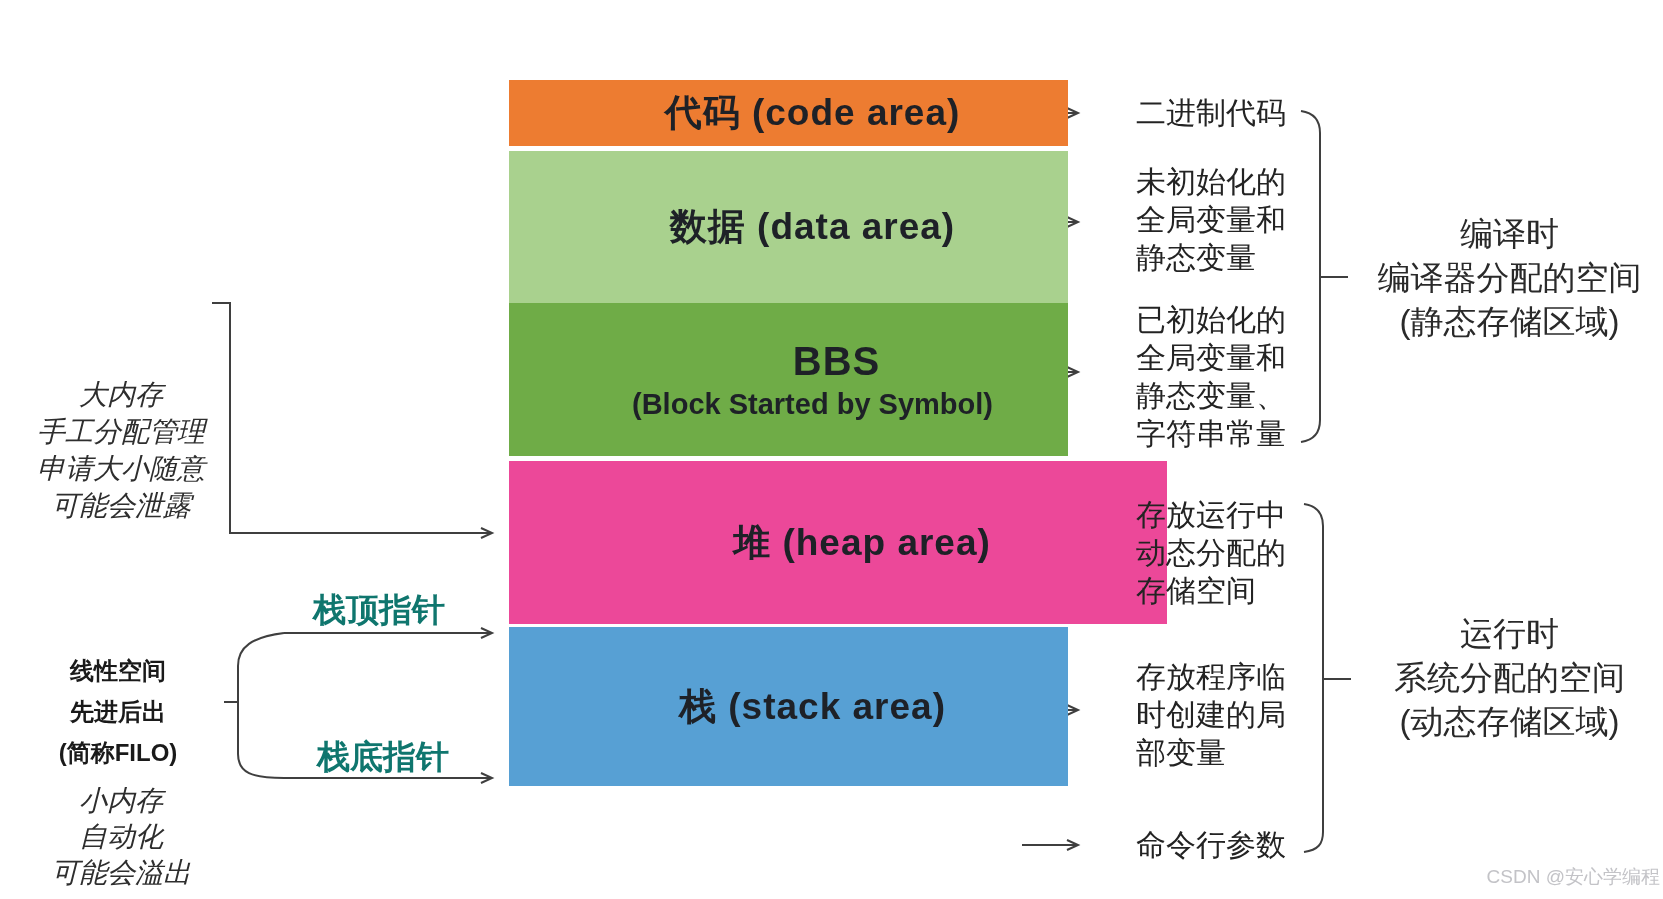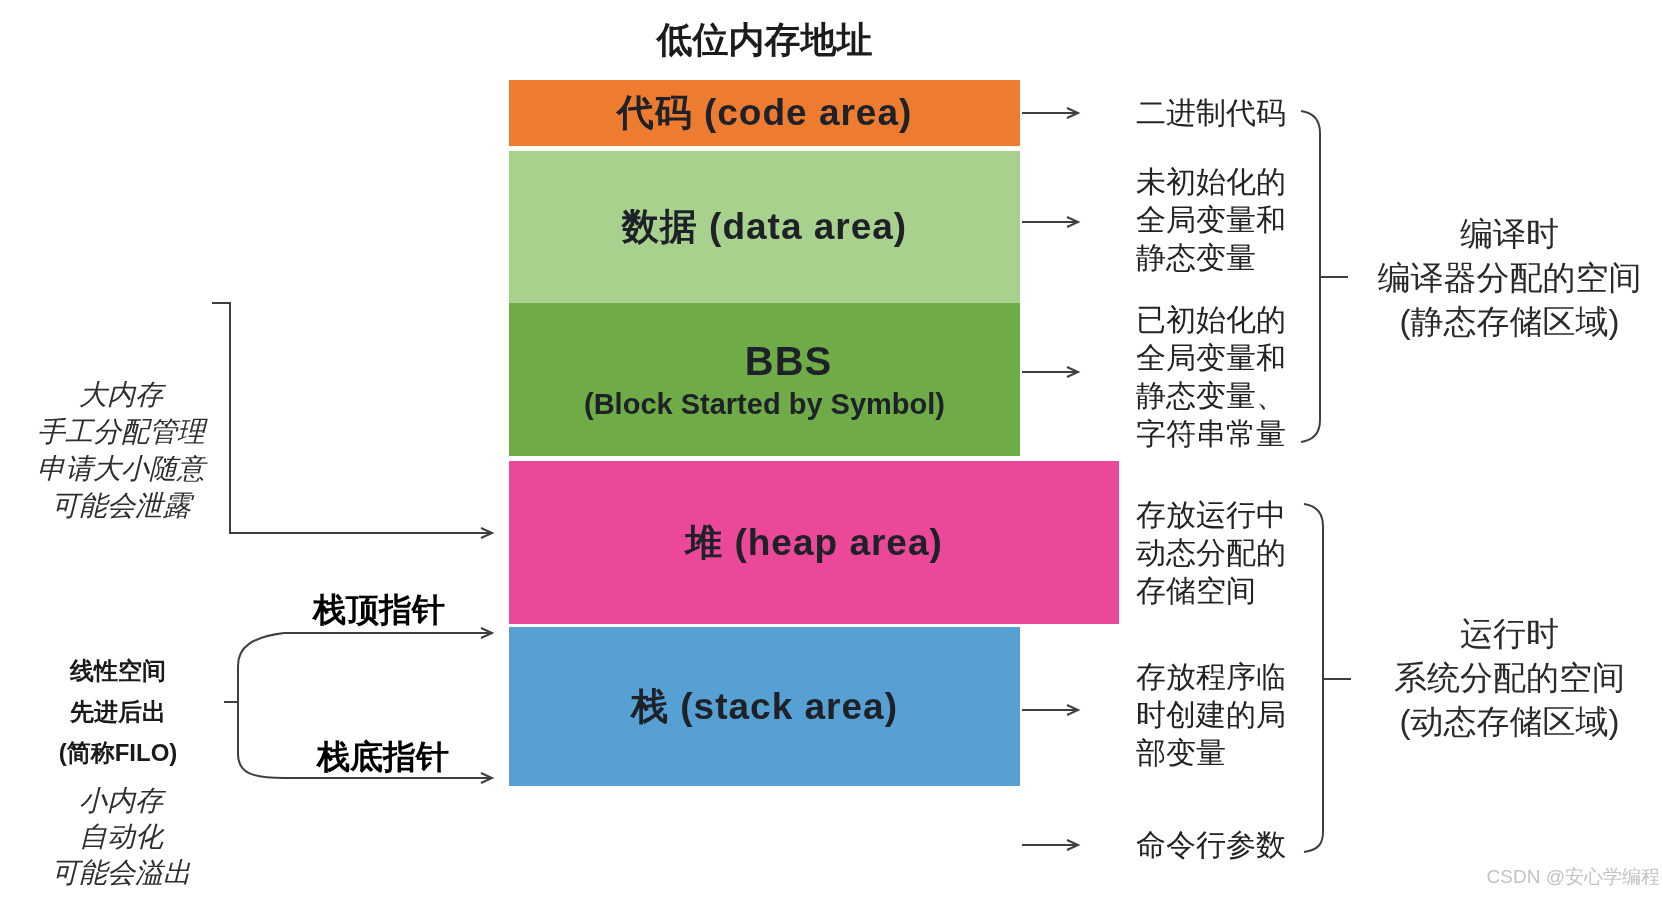--- a/index.html
+++ b/index.html
@@ -5,32 +5,32 @@
   html,body{margin:0;padding:0;background:#ffffff;}
   #canvas{
     position:relative;width:1663px;height:899px;background:#ffffff;
     font-family:"Liberation Sans",sans-serif;overflow:hidden;
   }
   .abs{position:absolute;}
   svg.overlay{position:absolute;left:0;top:0;z-index:1;}
   .txt{z-index:2;}
   .block{
     display:flex;flex-direction:column;align-items:center;justify-content:center;
-    text-align:center;z-index:2;
+    text-align:center;z-index:2;padding-left:48px;
   }
   .block-label{font-weight:bold;font-size:37px;color:#1e2127;letter-spacing:1px;}
   .block-sublabel{font-weight:bold;font-size:29px;color:#1e2127;margin-top:4px;}
   .diagram-title{font-weight:bold;font-size:36px;color:#1c1c1c;text-align:center;}
   .r-annot{font-size:30px;line-height:38px;color:#232323;white-space:pre-line;margin-left:44px;}
   .group-label{font-size:33px;line-height:44px;color:#2a2a2a;text-align:center;white-space:pre-line;}
   .left-title{font-size:33px;font-weight:bold;color:#1a1a1a;text-align:right;}
   .left-title-multi{font-size:24px;font-weight:bold;color:#1a1a1a;line-height:41px;text-align:center;white-space:pre-line;margin-top:24px;}
   .hand{font-family:"DejaVu Serif",serif;font-style:italic;font-size:28px;line-height:37px;
         color:#2e2e2e;white-space:pre-line;text-align:center;}
-  .pointer-label{font-size:33px;font-weight:bold;color:#000000;}
+  .pointer-label{font-size:33px;font-weight:bold;color:#0f766e;}
   .watermark{font-size:19px;color:#c3c3c7;text-align:right;}
 </style>
 </head>
 <body>
 
 <div id="canvas">
 
   <svg class="overlay" width="1663" height="899" viewBox="0 0 1663 899">
     <defs>
       <marker id="ah" markerUnits="userSpaceOnUse" markerWidth="18" markerHeight="18" refX="14" refY="8" orient="auto">
@@ -52,21 +52,20 @@
       <path d="M284,778 H492" marker-end="url(#ah)"></path>
 
       <path d="M284,633 C252,637 238,647 238,666 L238,754 C238,773 252,778 284,778 M224,702 H238"></path>
 
       <path d="M1301,111 C1315,113 1320,121 1320,133 L1320,420 C1320,432 1315,440 1301,442 M1320,277 H1348"></path>
 
       <path d="M1304,504 C1318,506 1323,514 1323,526 L1323,832 C1323,844 1318,850 1304,852 M1323,679 H1351"></path>
     </g>
   </svg>
 
-  <div class="abs txt diagram-title" style="left:509px;top:16px;width:511px;">低位内存地址</div>
 
   <div class="abs block" style="left: 509px; top: 80px; width: 511px; height: 66px; background-color: rgb(237, 124, 49);">
     <div class="block-label">代码 (code area)</div>
   </div>
 
   <div class="abs block" style="left: 509px; top: 151px; width: 511px; height: 152px; background-color: rgb(169, 209, 142);">
     <div class="block-label">数据 (data area)</div>
   </div>
 
   <div class="abs block" style="left: 509px; top: 303px; width: 511px; height: 153px; background-color: rgb(111, 172, 71);">

